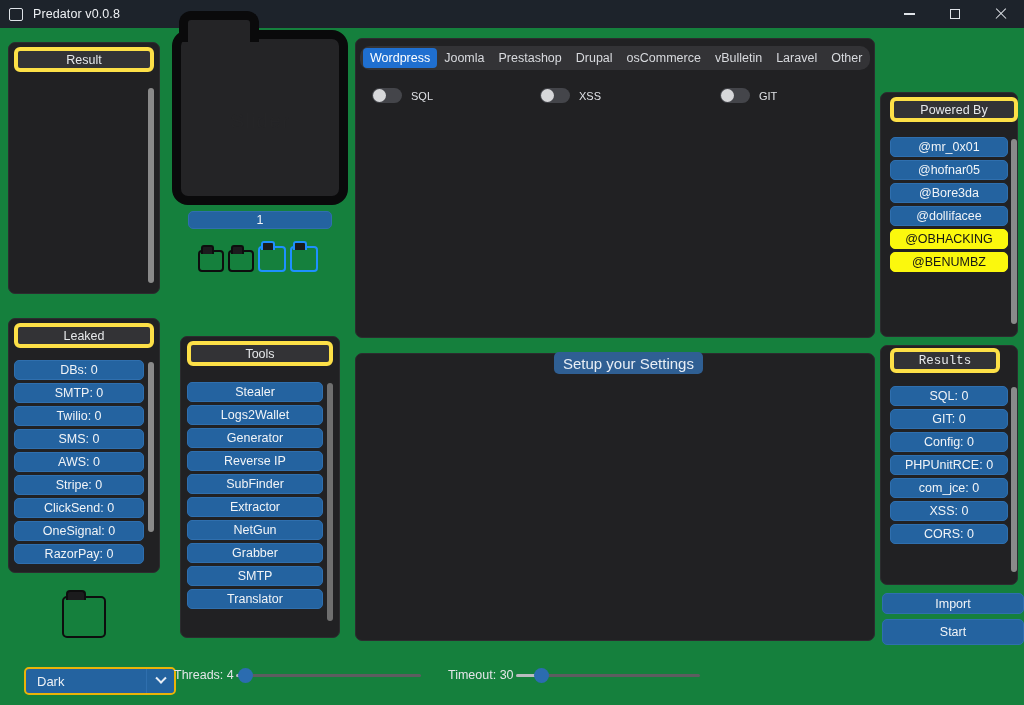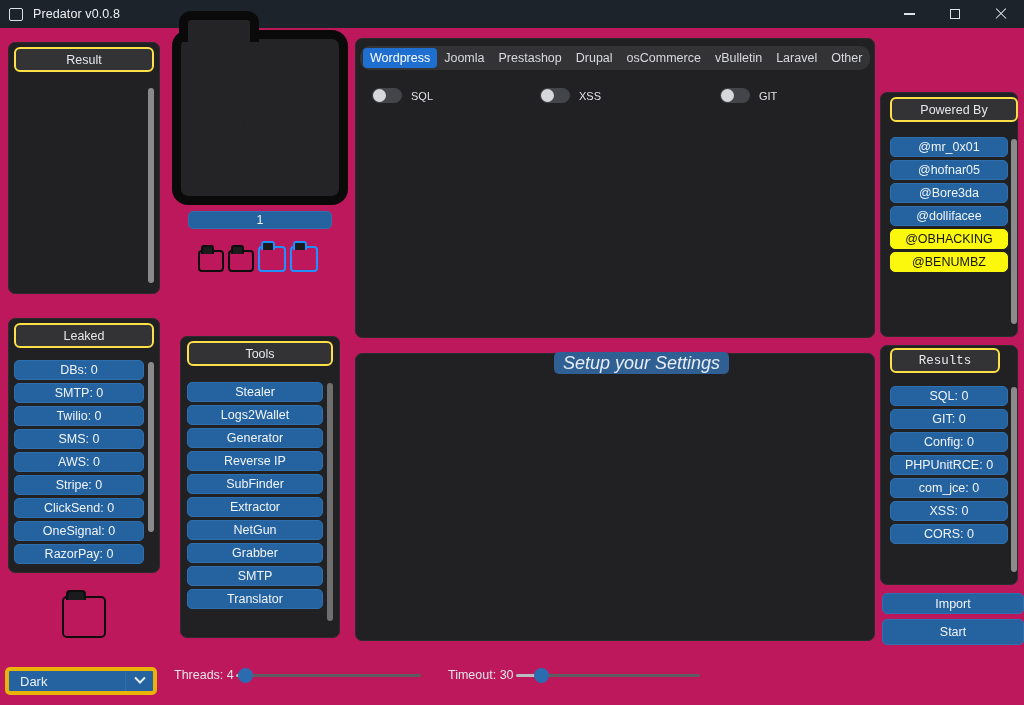--- a/index.html
+++ b/index.html
@@ -10,21 +10,21 @@
     height: 705px;
     overflow: hidden;
     background: #1b1b1d;
     font-family: "Liberation Sans", sans-serif;
   }
 
   #app {
     position: relative;
     width: 1024px;
     height: 705px;
-    background: #be185d;
+    background: #15803d;
   }
 
   
   .titlebar {
     position: absolute;
     top: 0; left: 0;
     width: 1024px;
     height: 28px;
     background: #1d232b;
     display: flex;
@@ -67,21 +67,21 @@
   
   .panel {
     position: absolute;
     background: #212123;
     border: 1px solid #2c2c2f;
     border-radius: 7px;
   }
   .panel-header {
     position: absolute;
     background: #333336;
-    border: 2px solid #fde047;
+    border: 4px solid #fde047;
     border-radius: 6px;
     color: #e6e8ea;
     font-size: 12.5px;
     display: flex;
     align-items: center;
     justify-content: center;
   }
 
   
   .bbtn {
@@ -275,49 +275,48 @@
     width: 520px; height: 288px;
   }
   #settings-legend {
     position: absolute;
     left: 554px; top: 352px;
     height: 22px;
     padding: 0 9px;
     background: #2f5f93;
     border-radius: 5px;
     color: #e8eef5;
-    font-size: 18px;
+    font-size: 15px;
     display: flex;
     align-items: center;
     justify-content: center;
-    font-style: italic;
   }
 
   
   #powered-panel  { left: 880px; top: 92px;  width: 138px; height: 245px; }
   #powered-header { left: 890px; top: 97px;  width: 128px; height: 25px; }
   #powered-list   { left: 890px; top: 137px; width: 128px; height: 190px; }
   #powered-scroll { left: 1011px; top: 139px; height: 185px; }
 
   
   #results-panel  { left: 880px; top: 345px; width: 138px; height: 240px; }
   #results-header { left: 890px; top: 348px; width: 110px; height: 25px; font-family: Liberation Mono, monospace; }
   #results-list   { left: 890px; top: 386px; width: 128px; height: 180px; }
   #results-scroll { left: 1011px; top: 387px; height: 185px; }
 
   #import-btn { position: absolute; left: 882px; top: 593px; width: 142px; height: 21px; margin: 0; }
   #start-btn  { position: absolute; left: 882px; top: 619px; width: 142px; height: 26px; margin: 0; }
 
   
   #theme-select {
     position: absolute;
-    left: 5px; top: 667px;
+    left: 24px; top: 667px;
     width: 152px; height: 28px;
     background: #2463a0;
-    border: 4px solid #eab308;
+    border: 2px solid #eab308;
     border-radius: 5px;
     display: flex;
     align-items: center;
   }
   #theme-value {
     flex: 1;
     padding-left: 11px;
     color: #edf1f5;
     font-size: 13px;
   }

